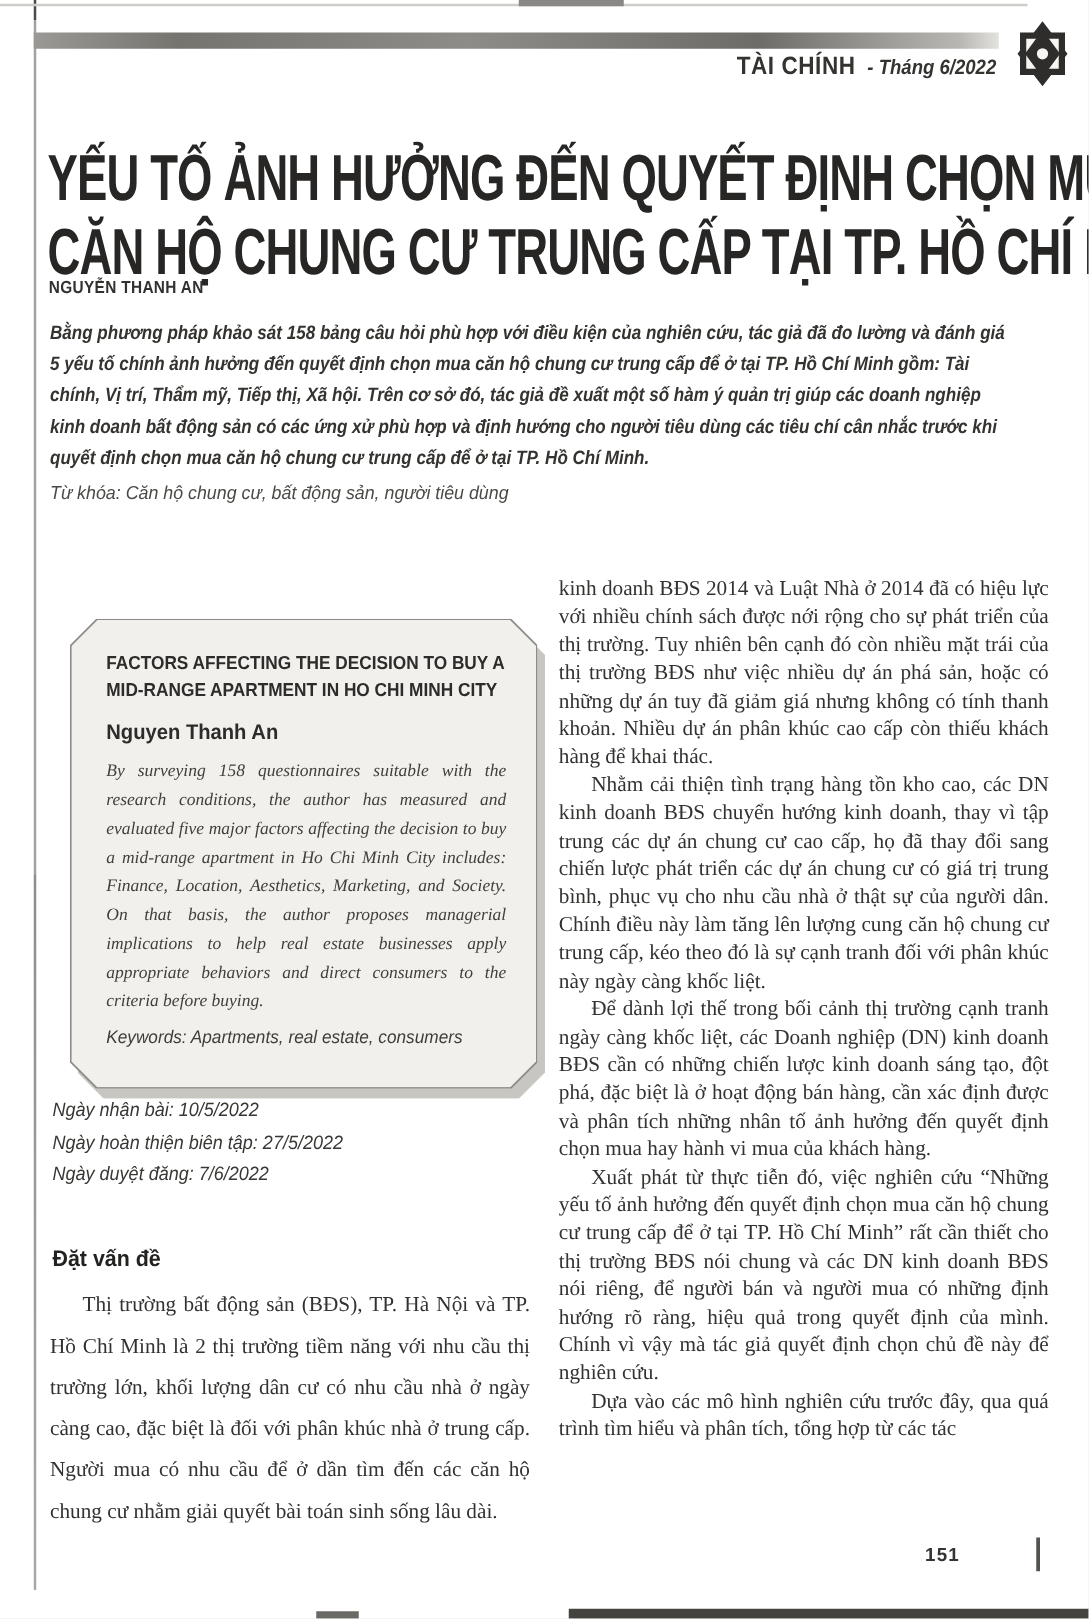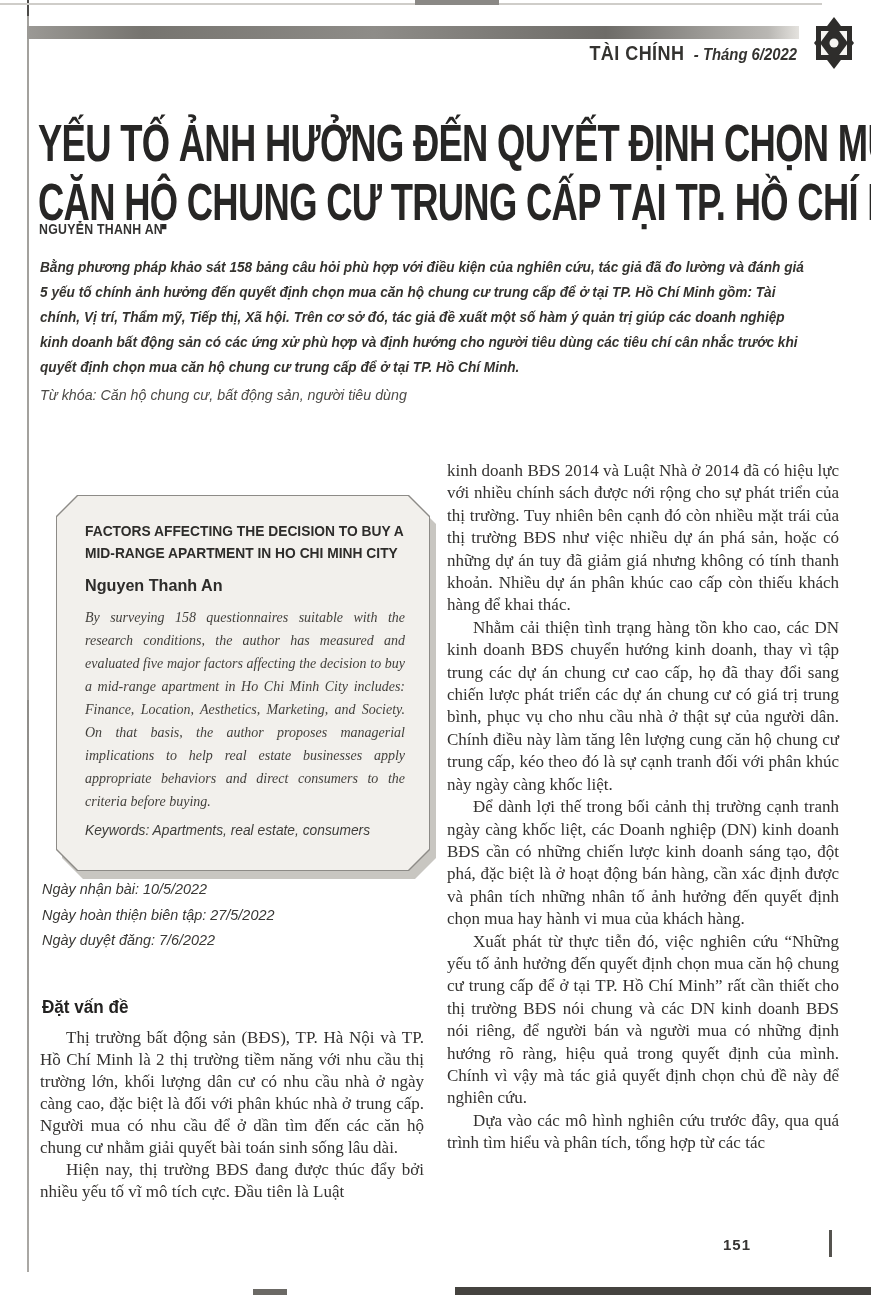--- a/index.html
+++ b/index.html
@@ -52,25 +52,25 @@
   
   .dates{position:absolute;left:42px;top:876px;font-style:italic;font-size:15.5px;line-height:25.5px;
     transform:scaleX(0.93);transform-origin:0 0;color:#383734;white-space:nowrap;}
   
   .section-heading{position:absolute;left:42px;top:997px;font-weight:bold;font-size:18px;color:#232221;
     transform:scaleX(0.95);transform-origin:0 0;white-space:nowrap;}
   .body-left{position:absolute;left:40px;top:1027px;width:384px;}
   .body-right{position:absolute;left:447px;top:460px;width:392px;}
   .para{font-family:"Liberation Serif",serif;font-size:17px;text-align:justify;
     color:#343230;text-indent:26px;margin:0;}
-  .body-left .para{line-height:22px;}
+  .body-left .para{line-height:33px;}
   .body-right .para{line-height:22.4px;}
   .para.no-indent{text-indent:0;}
   
-  .page-number{position:absolute;left:702px;top:1236px;width:70px;text-align:center;
+  .page-number{position:absolute;left:740px;top:1236px;width:70px;text-align:left;
     font-weight:600;font-size:15px;letter-spacing:1px;color:#363432;}
   .page-bar{position:absolute;left:829px;top:1230px;width:3px;height:27px;background:#55534f;}
 </style>
 </head>
 <body>
 
 <div class="page">
 
   <div class="left-rule"></div>
   <div class="top-line"></div>
@@ -112,21 +112,20 @@
   <div class="dates">
     <div>Ngày nhận bài: 10/5/2022</div>
     <div>Ngày hoàn thiện biên tập: 27/5/2022</div>
     <div>Ngày duyệt đăng: 7/6/2022</div>
   </div>
 
   <div class="section-heading">Đặt vấn đề</div>
 
   <div class="body-left">
     <p class="para">Thị trường bất động sản (BĐS), TP. Hà Nội và TP. Hồ Chí Minh là 2 thị trường tiềm năng với nhu cầu thị trường lớn, khối lượng dân cư có nhu cầu nhà ở ngày càng cao, đặc biệt là đối với phân khúc nhà ở trung cấp. Người mua có nhu cầu để ở dần tìm đến các căn hộ chung cư nhằm giải quyết bài toán sinh sống lâu dài.</p>
-    <p class="para">Hiện nay, thị trường BĐS đang được thúc đẩy bởi nhiều yếu tố vĩ mô tích cực. Đầu tiên là Luật</p>
   </div>
 
   <div class="body-right">
     <p class="para no-indent">kinh doanh BĐS 2014 và Luật Nhà ở 2014 đã có hiệu lực với nhiều chính sách được nới rộng cho sự phát triển của thị trường. Tuy nhiên bên cạnh đó còn nhiều mặt trái của thị trường BĐS như việc nhiều dự án phá sản, hoặc có những dự án tuy đã giảm giá nhưng không có tính thanh khoản. Nhiều dự án phân khúc cao cấp còn thiếu khách hàng để khai thác.</p>
     <p class="para">Nhằm cải thiện tình trạng hàng tồn kho cao, các DN kinh doanh BĐS chuyển hướng kinh doanh, thay vì tập trung các dự án chung cư cao cấp, họ đã thay đổi sang chiến lược phát triển các dự án chung cư có giá trị trung bình, phục vụ cho nhu cầu nhà ở thật sự của người dân. Chính điều này làm tăng lên lượng cung căn hộ chung cư trung cấp, kéo theo đó là sự cạnh tranh đối với phân khúc này ngày càng khốc liệt.</p>
     <p class="para">Để dành lợi thế trong bối cảnh thị trường cạnh tranh ngày càng khốc liệt, các Doanh nghiệp (DN) kinh doanh BĐS cần có những chiến lược kinh doanh sáng tạo, đột phá, đặc biệt là ở hoạt động bán hàng, cần xác định được và phân tích những nhân tố ảnh hưởng đến quyết định chọn mua hay hành vi mua của khách hàng.</p>
     <p class="para">Xuất phát từ thực tiễn đó, việc nghiên cứu “Những yếu tố ảnh hưởng đến quyết định chọn mua căn hộ chung cư trung cấp để ở tại TP. Hồ Chí Minh” rất cần thiết cho thị trường BĐS nói chung và các DN kinh doanh BĐS nói riêng, để người bán và người mua có những định hướng rõ ràng, hiệu quả trong quyết định của mình. Chính vì vậy mà tác giả quyết định chọn chủ đề này để nghiên cứu.</p>
     <p class="para">Dựa vào các mô hình nghiên cứu trước đây, qua quá trình tìm hiểu và phân tích, tổng hợp từ các tác</p>
   </div>
 

